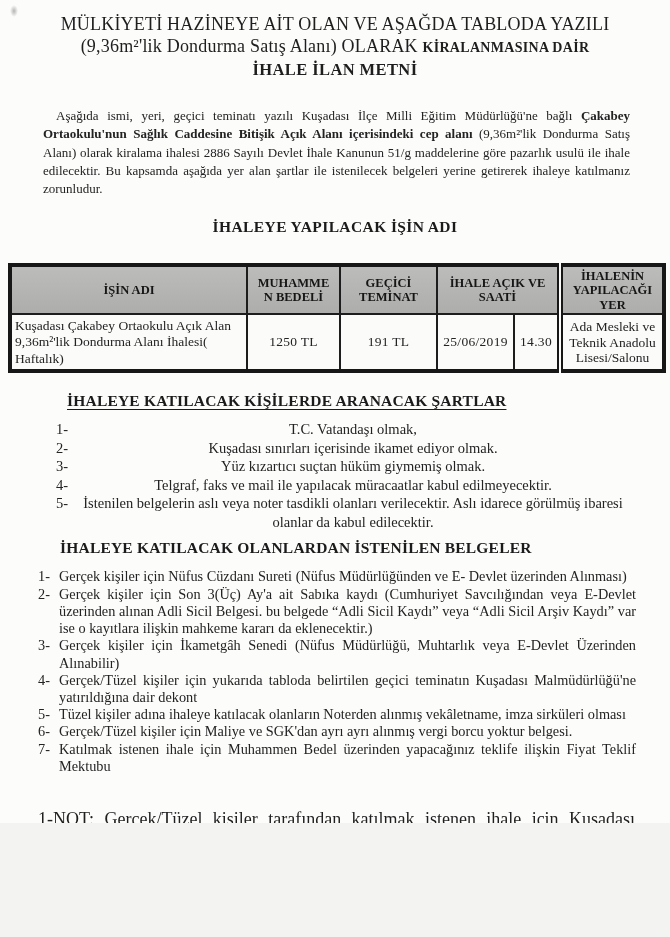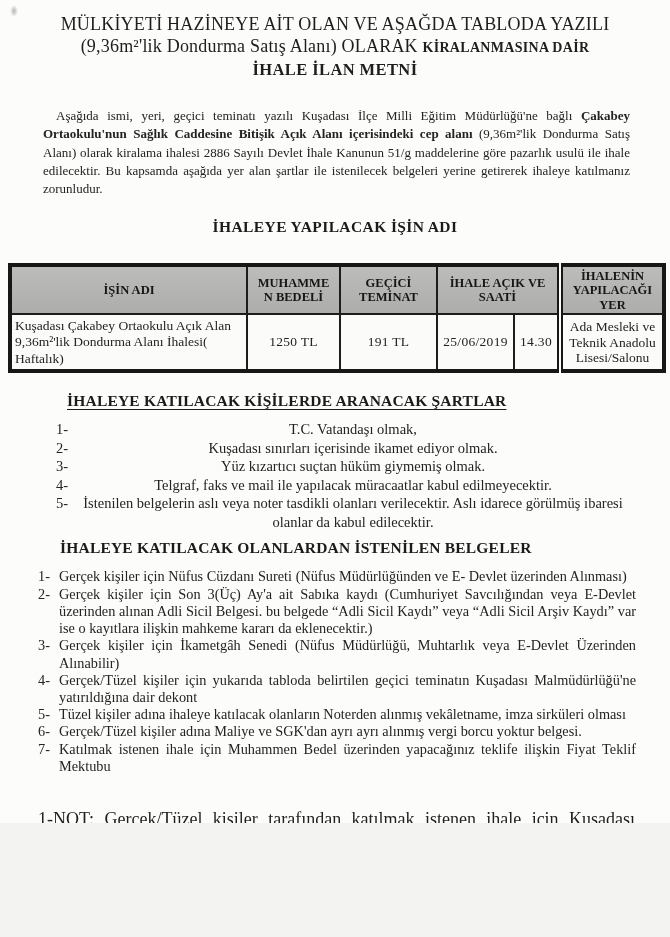--- a/index.html
+++ b/index.html
@@ -184,21 +184,21 @@
     <div class="li">
         <span class="num">4-</span>
         <span class="txt">Gerçek/Tüzel kişiler için yukarıda tabloda belirtilen geçici teminatın Kuşadası Malmüdürlüğü'ne yatırıldığına dair dekont</span>
       </div>
     <div class="li">
         <span class="num">5-</span>
         <span class="txt">Tüzel kişiler adına ihaleye katılacak olanların Noterden alınmış vekâletname, imza sirküleri olması</span>
       </div>
     <div class="li">
         <span class="num">6-</span>
-        <span class="txt">Gerçek/Tüzel kişiler adına Maliye ve SGK'dan ayrı ayrı alınmış vergi borcu yoktur belgesi.</span>
+        <span class="txt">Gerçek/Tüzel kişiler için Maliye ve SGK'dan ayrı ayrı alınmış vergi borcu yoktur belgesi.</span>
       </div>
     <div class="li">
         <span class="num">7-</span>
         <span class="txt">Katılmak istenen ihale için Muhammen Bedel üzerinden yapacağınız teklife ilişkin Fiyat Teklif Mektubu</span>
       </div>
   </div>
 
   <p class="note">1-NOT: Gerçek/Tüzel kişiler tarafından katılmak istenen ihale için Kuşadası Malmüdürlüğü veznesine 20 TL yatırılması, yatırılan dekont ile Kuşadası İlçe Milli Eğitim Müdürlüğü Strateji Geliştirme Biriminden ihale dosyasının alınması gerekmektedir.</p>
 </div>
 

